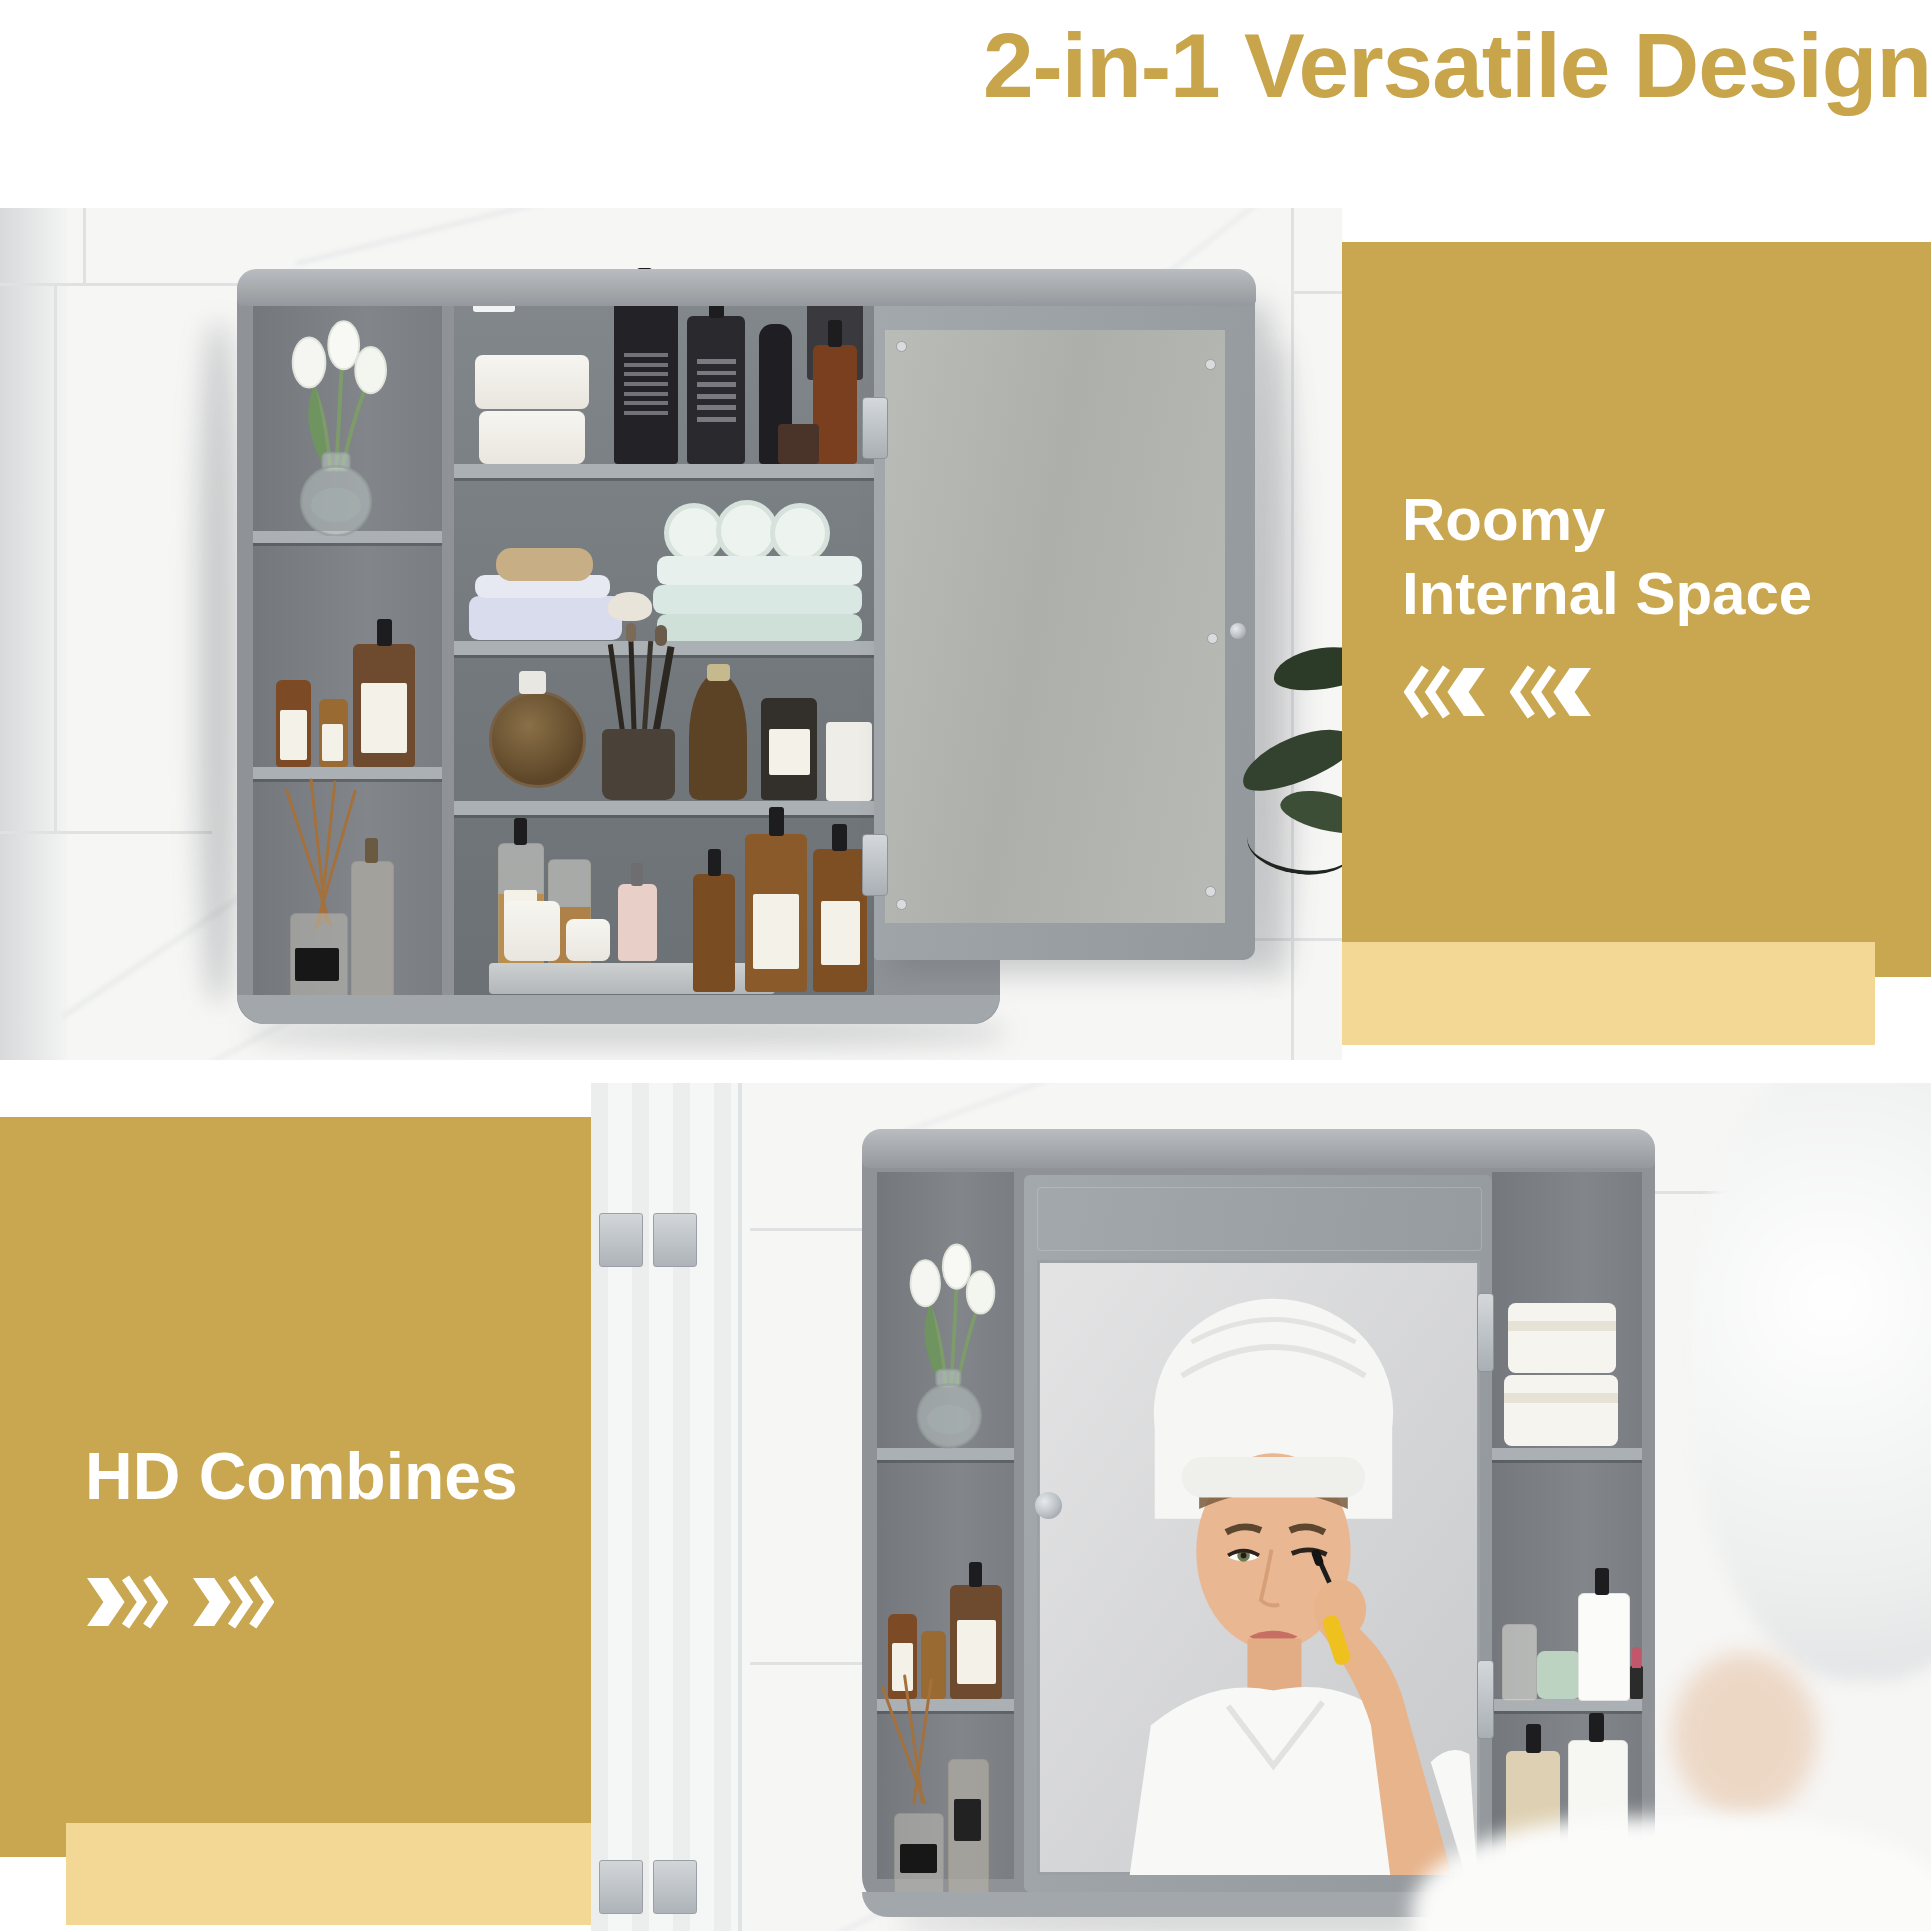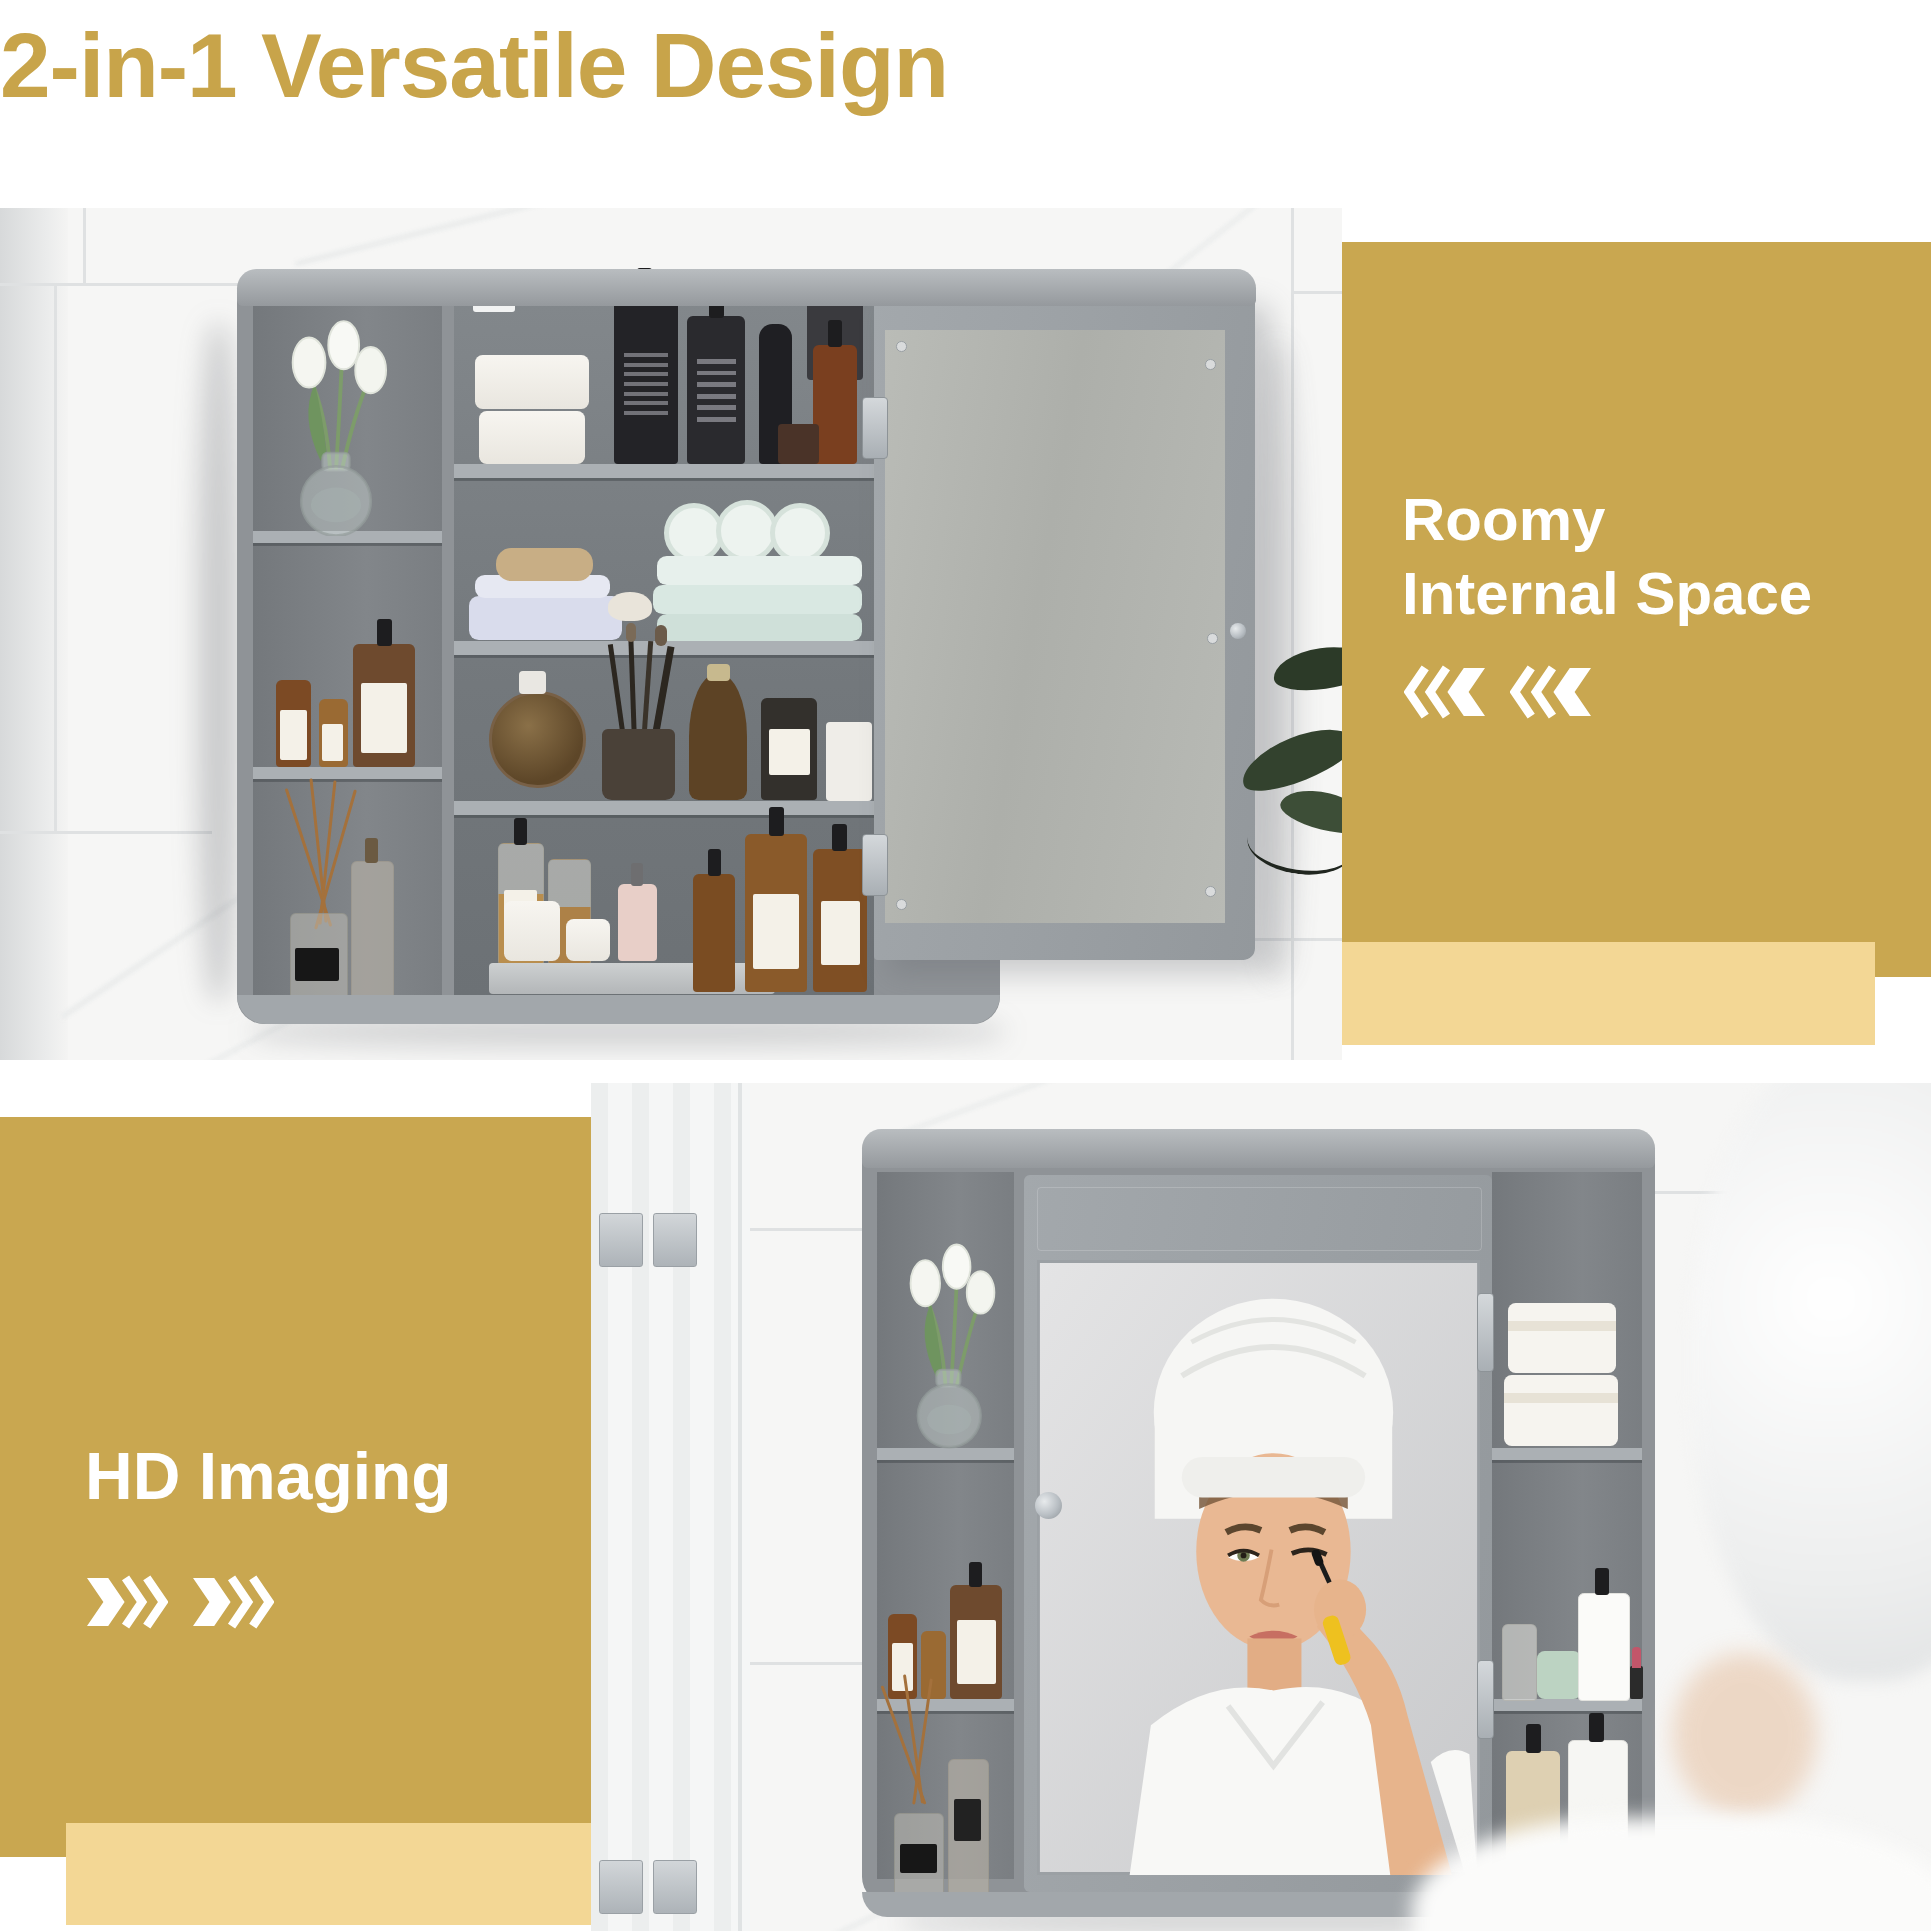--- a/index.html
+++ b/index.html
@@ -1,20 +1,20 @@
 <!DOCTYPE html>
 <html style="--gold: #C9A750; --gold-light: #F3D795; --gold-title: #C8A44A;"><head>
 <meta charset="utf-8">
 <style>
   html,body{margin:0;padding:0;background:#ffffff;}
   #canvas{position:relative;width:1931px;height:1931px;background:#fff;overflow:hidden;
           font-family:"Liberation Sans",sans-serif;}
   .abs{position:absolute;}
   
-  #title{position:absolute;left:0;top:13.5px;width:1931px;text-align:left;
+  #title{position:absolute;left:0;top:13.5px;width:1931px;text-align:right;
          font-size:91px;font-weight:700;letter-spacing:-1px;color:var(--gold-title,#C8A44A);}
   #subtitle{position:absolute;left:0;top:114px;width:1931px;text-align:center;
          font-size:54px;font-weight:600;color:#2e2e2e;}
   
   .gold{position:absolute;background:var(--gold,#C9A750);margin-top:34px;}
   .strip{position:absolute;background:var(--gold-light,#F3D795);}
   .panel-heading{position:absolute;color:#fff;font-weight:600;white-space:pre-line;line-height:1.24;}
   .chev-row{position:absolute;display:flex;gap:25px;}
   
   .photo{position:absolute;overflow:hidden;background:#f6f6f5;}
@@ -207,21 +207,21 @@
           <path d="M22 3 L5 28 L22 53" stroke="#fff" stroke-width="9" fill="none"></path>
           <path d="M44 3 L27 28 L44 53" stroke="#fff" stroke-width="9" fill="none"></path>
           <path d="M62 3 L84 3 L67 28 L84 53 L62 53 L45 28 Z" fill="#fff"></path>
         </svg>
       </span>
     </div>
   </div>
   <div class="strip" id="strip1" style="left:1342px;top:942px;width:533px;height:103px;"></div>
 
   <div class="gold" id="gold2" style="left:0;top:1083px;width:591px;height:740px;">
-    <div class="panel-heading" style="left:85px;top:319px;font-size:66px;">HD Imaging</div>
+    <div class="panel-heading" style="left:85px;top:319px;font-size:66px;">HD Combines</div>
     <div class="chev-row" style="left:87px;top:458px;">
       <span>
         <svg width="81" height="54" viewBox="0 0 84 56">
           <path d="M0 3 L22 3 L39 28 L22 53 L0 53 L17 28 Z" fill="#fff"></path>
           <path d="M40 3 L57 28 L40 53" stroke="#fff" stroke-width="9" fill="none"></path>
           <path d="M62 3 L79 28 L62 53" stroke="#fff" stroke-width="9" fill="none"></path>
         </svg>
       </span>
       <span>
         <svg width="81" height="54" viewBox="0 0 84 56">

